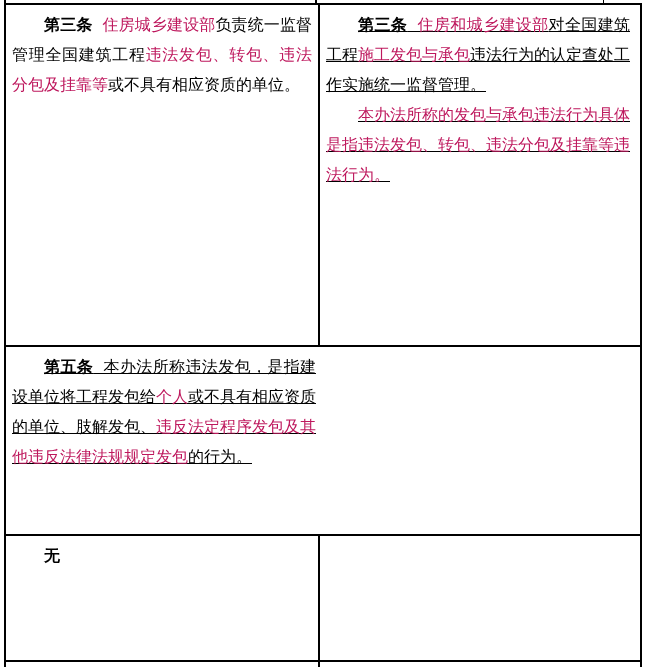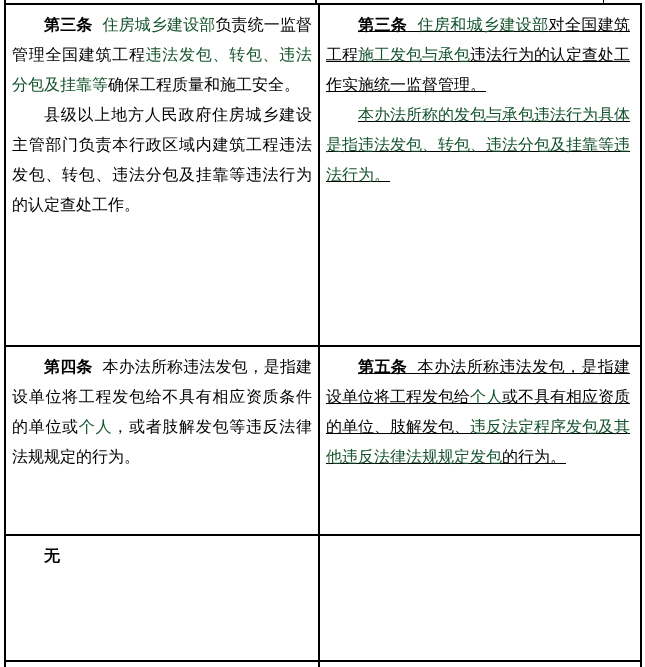--- a/index.html
+++ b/index.html
@@ -35,21 +35,21 @@
     text-align: justify;
     overflow: hidden;
   }
   .cell.left  { width: 314px; border-right: 2px solid #000; }
   .cell.right { width: 316px; text-decoration: underline; }
   .para {
     margin: 0;
     text-indent: 32px;
   }
   .seg-bold { font-weight: bold; margin-top: 38px; }
-  .seg-red  { color: #14532d; }
+  .seg-red  { color: #be185d; }
   .seg-gap  { margin-right: -6px; }
   
   .crop-tick {
     position: absolute;
     top: 0; height: 3px; width: 2px;
     background: #000;
   }
   .tick-a { left: 4px; }
   .tick-b { left: 315px; }
   .tick-c { left: 603px; width: 1px; }
@@ -57,32 +57,28 @@
 </head>
 <body>
 
 <div class="crop-tick tick-a"></div>
 <div class="crop-tick tick-b"></div>
 <div class="crop-tick tick-c"></div>
 
 <div class="tbl">
   <div class="row r1">
     <div class="cell left">
-        <p class="para"><span class="seg seg-bold">第三条</span><span class="seg seg-gap">　</span><span class="seg seg-red">住房城乡建设部</span><span class="seg">负责统一监督管理全国建筑工程</span><span class="seg seg-red">违法发包、转包、违法分包及挂靠等</span><span class="seg">确保工程质量和施工安全。</span></p>
-        <p class="para"><span class="seg">县级以上地方人民政府住房城乡建设主管部门负责本行政区域内建筑工程违法发包、转包、违法分包及挂靠等违法行为的认定查处工作。</span></p>
+        <p class="para"><span class="seg seg-bold">第三条</span><span class="seg seg-gap">　</span><span class="seg seg-red">住房城乡建设部</span><span class="seg">负责统一监督管理全国建筑工程</span><span class="seg seg-red">违法发包、转包、违法分包及挂靠等</span><span class="seg">或不具有相应资质的单位。</span></p>
       </div>
     <div class="cell right">
         <p class="para"><span class="seg seg-bold">第三条</span><span class="seg seg-gap">　</span><span class="seg seg-red">住房和城乡建设部</span><span class="seg">对全国建筑工程</span><span class="seg seg-red">施工发包与承包</span><span class="seg">违法行为的认定查处工作实施统一监督管理。</span></p>
         <p class="para"><span class="seg seg-red">本办法所称的发包与承包违法行为具体是指违法发包、转包、违法分包及挂靠等违法行为。</span></p>
       </div>
   </div>
   <div class="row r2">
-    <div class="cell left">
-        <p class="para"><span class="seg seg-bold">第四条</span><span class="seg seg-gap">　</span><span class="seg">本办法所称违法发包，是指建设单位将工程发包给不具有相应资质条件的单位或</span><span class="seg seg-red">个人</span><span class="seg">，或者肢解发包等违反法律法规规定的行为。</span></p>
-      </div>
     <div class="cell right">
         <p class="para"><span class="seg seg-bold">第五条</span><span class="seg seg-gap">　</span><span class="seg">本办法所称违法发包，是指建设单位将工程发包给</span><span class="seg seg-red">个人</span><span class="seg">或不具有相应资质的单位、肢解发包、</span><span class="seg seg-red">违反法定程序发包及其他违反法律法规规定发包</span><span class="seg">的行为。</span></p>
       </div>
   </div>
   <div class="row r3">
     <div class="cell left">
         <p class="para"><span class="seg seg-bold">无</span></p>
       </div>
   </div>
   <div class="row r4">

